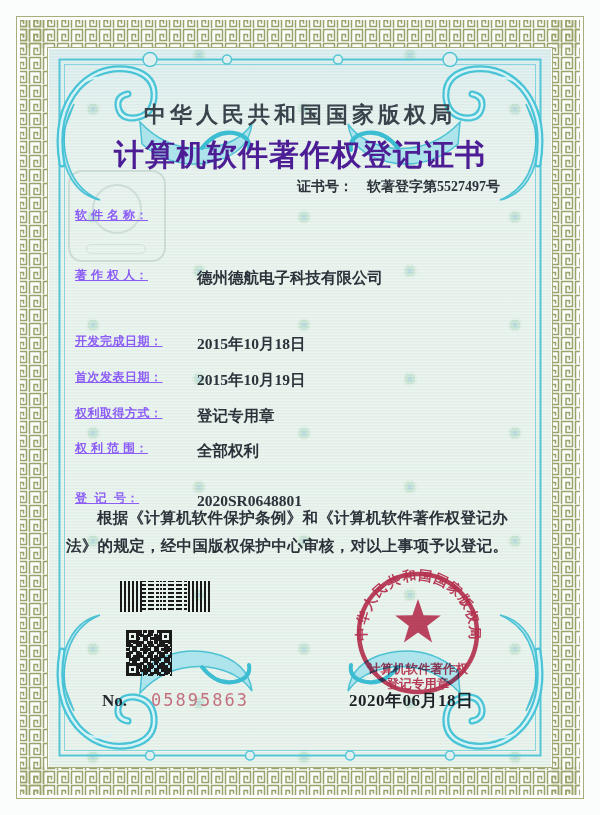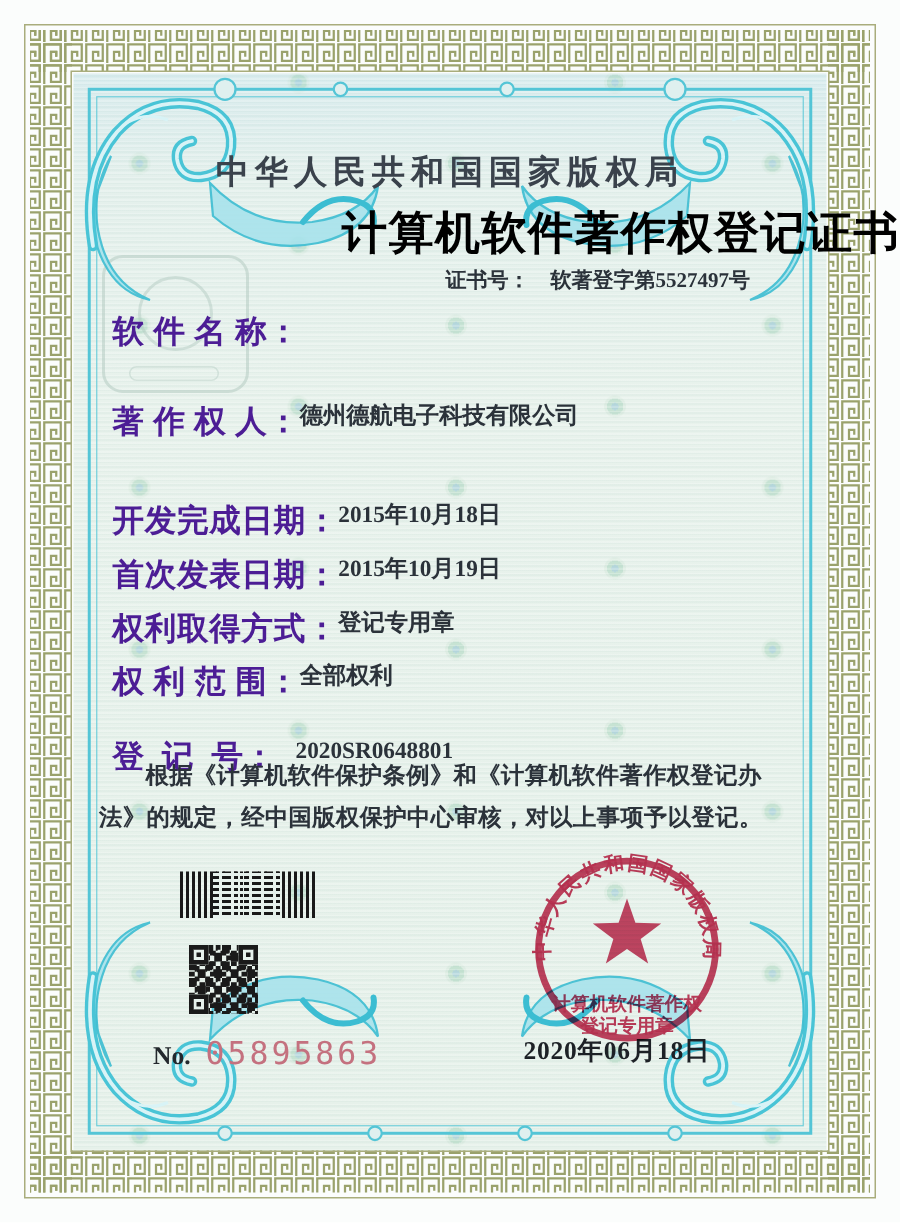--- a/index.html
+++ b/index.html
@@ -31,30 +31,30 @@
     content:"";position:absolute;left:16px;bottom:6px;width:58px;height:8px;
     border:1.5px solid rgba(175,200,190,.4);border-radius:5px;
   }
   svg.frame{position:absolute;left:0;top:0;pointer-events:none;}
   
   .authority{
     position:absolute;left:0;right:0;top:100px;text-align:center;
     font-size:22px;font-weight:700;letter-spacing:4px;color:#3a424c;
   }
   .title{
-    position:absolute;left:0;right:0;top:135px;text-align:right;
-    font-size:30px;font-weight:800;letter-spacing:1px;color:#000000;
+    position:absolute;left:0;right:0;top:135px;text-align:center;
+    font-size:30px;font-weight:800;letter-spacing:1px;color:#4c1d95;
   }
   .certno{
     position:absolute;right:100px;top:178px;font-size:14px;font-weight:700;color:#2b323a;
   }
   .certno .v{margin-left:14px;}
   .row{position:absolute;left:75px;right:55px;display:flex;align-items:flex-start;}
   .row .lbl{
-    flex:0 0 122px;font-size:21px;font-weight:700;letter-spacing:.5px;white-space:pre;color:#4c1d95;
+    flex:0 0 122px;font-size:12px;font-weight:700;letter-spacing:.5px;white-space:pre;color:#8b5cf6;text-decoration:underline;
   }
   .row .val{font-size:15.5px;font-weight:700;line-height:1.45;color:#2b323a;}
   .statement{
     position:absolute;left:66px;right:62px;top:504px;
     font-size:15.5px;font-weight:600;line-height:1.82;text-indent:2em;
     letter-spacing:.3px;color:#2b323a;
   }
   
   .barcode{
     position:absolute;left:120px;top:581px;width:90px;height:31px;
@@ -78,21 +78,21 @@
     position:absolute;width:13px;height:13px;background:#e6f1ec;
     border:3px solid #1a1a1a;box-sizing:border-box;
     box-shadow:inset 0 0 0 2px #e6f1ec, inset 0 0 0 8px #1a1a1a;
   }
   .qr .f-tl{left:0;top:0;} .qr .f-tr{right:0;top:0;} .qr .f-bl{left:0;bottom:0;}
   
   .serial{position:absolute;left:102px;top:690px;font-size:17px;}
   .serial .no{font-weight:700;color:#23282d;}
   .serial .num{
     font-family:"DejaVu Sans Mono","Liberation Mono",monospace;
-    font-size:21px;color:#c4717f;letter-spacing:2px;margin-left:10px;
+    font-size:17px;color:#c4717f;letter-spacing:2px;margin-left:24px;
   }
   .sealdate{
     position:absolute;left:349px;top:689px;font-size:17px;font-weight:600;
     letter-spacing:.5px;color:#1d2126;
   }
   svg.seal{position:absolute;left:343px;top:560px;mix-blend-mode:multiply;}
 </style>
 </head>
 <body>
 

